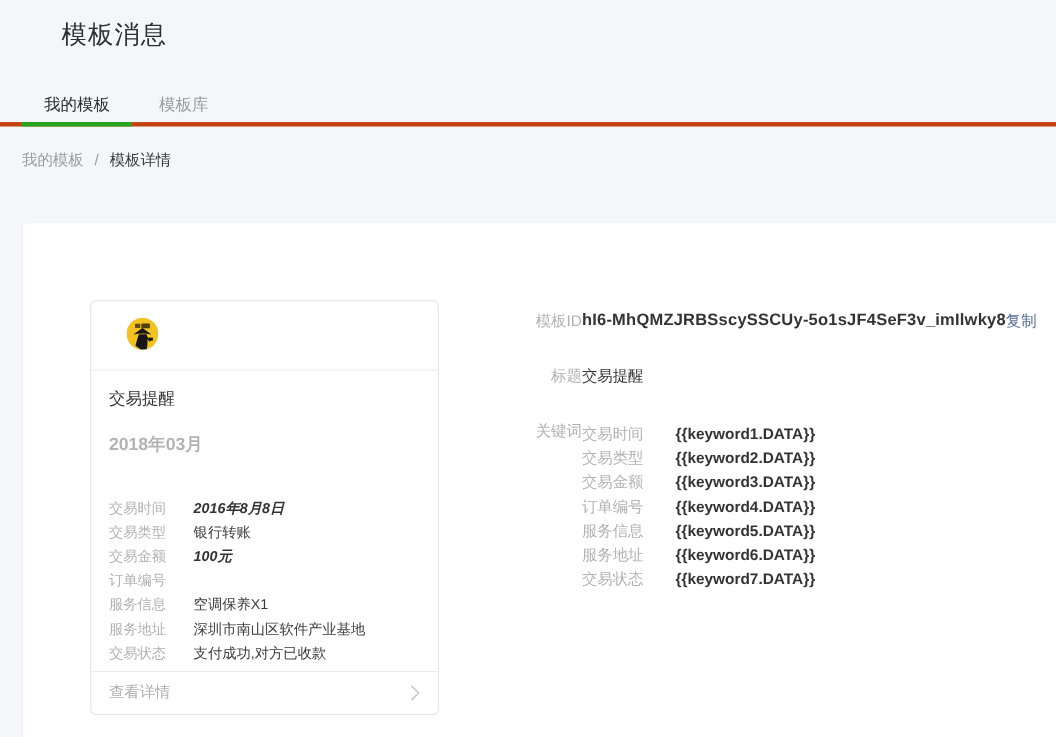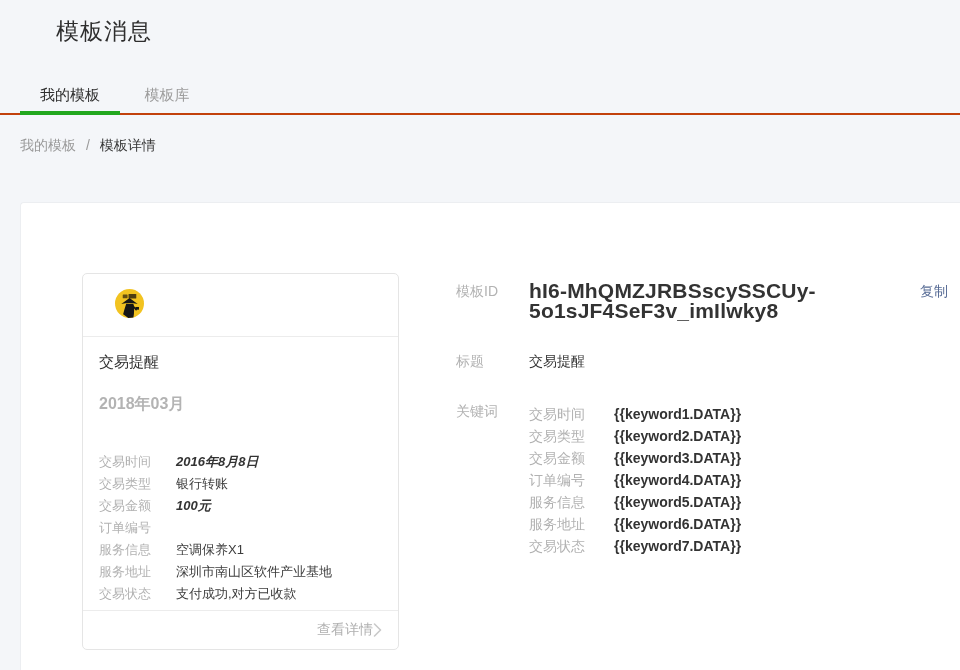--- a/index.html
+++ b/index.html
@@ -19,21 +19,21 @@
     font-family:"Liberation Sans","DejaVu Sans",sans-serif;
     color:var(--text-dark);
     position:relative;
   }
   .page-title{
     position:absolute;left:20px;top:16px;
     font-size:23px;font-weight:400;color:#2e2e2e;letter-spacing:1px;margin-left:36px;
   }
   .tabs{
     position:absolute;left:0;top:74px;right:0;height:41px;
-    border-bottom:2px solid #c2410c;
+    border-bottom:4px solid #c2410c;
     padding-left:20px;white-space:nowrap;
   }
   .tab{
     display:inline-block;height:41px;padding:12px 20px 0;
     font-size:15px;color:#9c9c9c;cursor:pointer;vertical-align:top;
   }
   .tab.active{
     color:#2e2e2e;
     border-bottom:4px solid var(--accent-green);
   }
@@ -64,30 +64,30 @@
   .card-msg{padding:16px 16px 0;}
   .msg-title{font-size:15px;color:#333;}
   .msg-date{margin-top:22px;font-size:16px;font-weight:bold;color:#b3b3b3;}
   .card-fields{padding:36px 16px 0;}
   .field-row{display:flex;line-height:22px;font-size:13px;}
   .field-row .f-label{width:77px;flex:none;color:var(--label-gray);}
   .field-row .f-value{color:#3c3c3c;white-space:nowrap;}
   .field-row .f-value.v-bold{font-weight:bold;color:#333;font-style:italic;}
   .card-footer{
     margin-top:auto;height:39px;border-top:1px solid #ececec;
-    display:flex;align-items:center;justify-content:flex-end;
+    display:flex;align-items:center;justify-content:space-between;
     padding:0 16px;font-size:14px;color:#b0b0b0;cursor:pointer;
   }
   .chev{width:9px;height:14px;display:block;}
   
   .detail-col{position:absolute;left:435px;top:78px;right:12px;}
   .d-row{display:flex;align-items:flex-start;line-height:20px;margin-bottom:30px;}
-  .d-label{width:73px;flex:none;font-size:14px;color:var(--label-gray);}
+  .d-label{width:73px;flex:none;font-size:14px;color:var(--label-gray);text-align:right;}
   .d-value{font-size:14px;color:#353535;}
-  .d-value.id-value{font-size:21px;font-weight:bold;color:#333;letter-spacing:0.2px;}
+  .d-value.id-value{font-size:15px;font-weight:bold;color:#333;letter-spacing:0.2px;}
   .copy-link{font-size:14px;color:var(--link-blue);cursor:pointer;flex:none;}
   .kw-rows{margin-top:2px;}
   .kw-row{display:flex;line-height:22px;}
   .kw-name{width:85px;flex:none;font-size:14px;color:var(--label-gray);}
   .kw-value{font-size:14px;font-weight:bold;color:#333;}
 </style>
 </head>
 <body>
 
 <h1 class="page-title">模板消息</h1>

